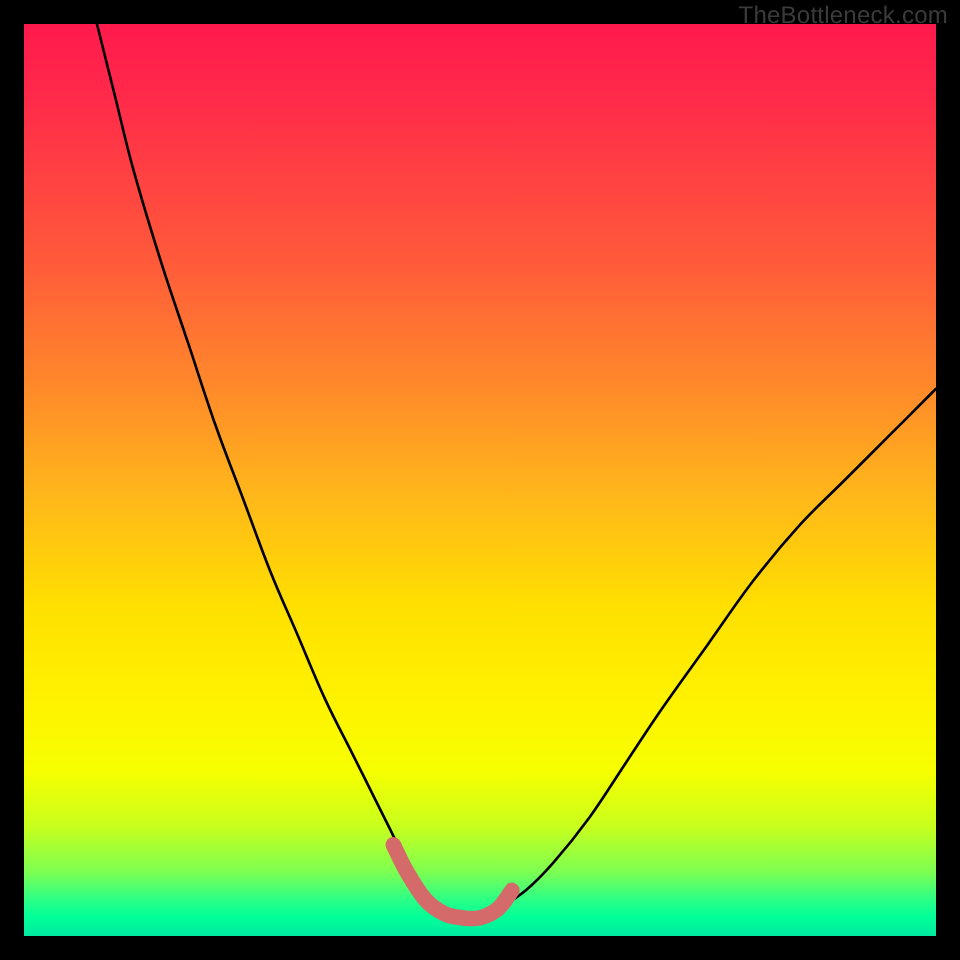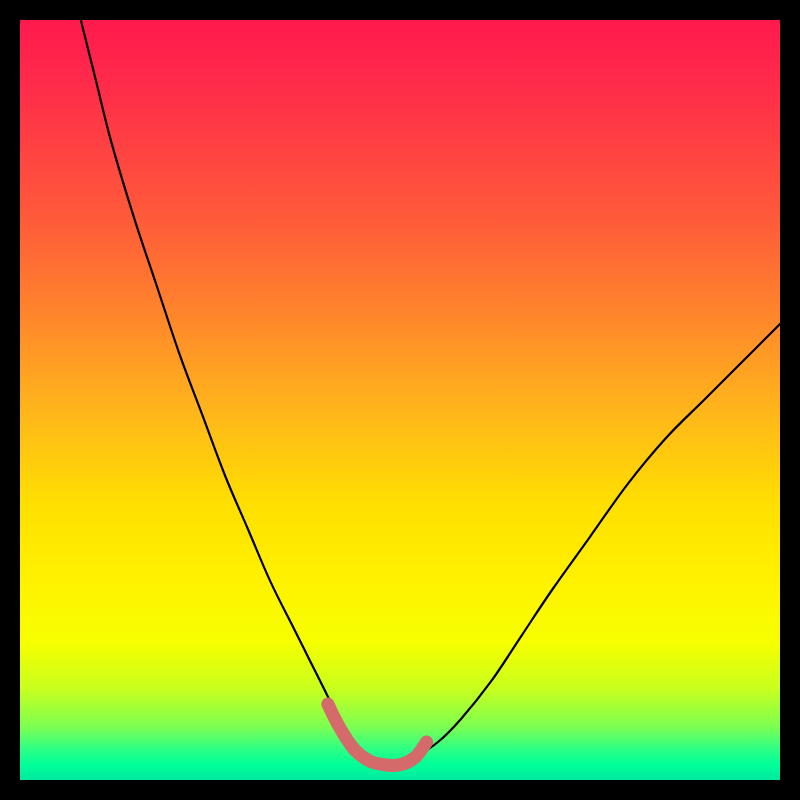--- a/index.html
+++ b/index.html
@@ -59,20 +59,21 @@
     top: 0;
     width: 760px;
     height: 760px;
     overflow: visible;
   }
 </style>
 </head>
 <body>
 
 <div class="frame">
+  <div class="watermark">TheBottleneck.com</div>
 
   <div class="plot">
     <svg class="curve" viewBox="0 0 760 760" preserveAspectRatio="none">
       <path id="curve-path" fill="none" stroke-width="2.2" stroke-linecap="round" stroke-linejoin="round" d="M 60.80 0.00 C 63.54 10.94, 70.53 38.91, 76.00 60.80 C 81.47 82.69, 84.36 96.98, 91.20 121.60 C 98.04 146.22, 105.79 171.61, 114.00 197.60 C 122.21 223.59, 128.59 241.38, 136.80 266.00 C 145.01 290.62, 151.39 311.14, 159.60 334.40 C 167.81 357.66, 174.19 373.31, 182.40 395.20 C 190.61 417.09, 196.99 435.48, 205.20 456.00 C 213.41 476.52, 219.79 490.05, 228.00 509.20 C 236.21 528.35, 242.59 544.62, 250.80 562.40 C 259.01 580.18, 266.76 594.32, 273.60 608.00 C 280.44 621.68, 283.33 627.46, 288.80 638.40 C 294.27 649.34, 298.53 657.86, 304.00 668.80 C 309.47 679.74, 313.73 689.62, 319.20 699.20 C 324.67 708.78, 328.93 715.16, 334.40 722.00 C 339.87 728.84, 344.13 733.10, 349.60 737.20 C 355.07 741.30, 359.33 743.43, 364.80 744.80 C 370.27 746.17, 374.53 746.17, 380.00 744.80 C 385.47 743.43, 388.36 741.30, 395.20 737.20 C 402.04 733.10, 409.79 728.84, 418.00 722.00 C 426.21 715.16, 431.22 710.14, 440.80 699.20 C 450.38 688.26, 460.26 676.25, 471.20 661.20 C 482.14 646.15, 490.66 632.02, 501.60 615.60 C 512.54 599.18, 519.69 587.78, 532.00 570.00 C 544.31 552.22, 556.32 535.95, 570.00 516.80 C 583.68 497.65, 594.32 481.38, 608.00 463.60 C 621.68 445.82, 632.32 433.05, 646.00 418.00 C 659.68 402.95, 670.32 393.68, 684.00 380.00 C 697.68 366.32, 708.32 355.68, 722.00 342.00 C 735.68 328.32, 753.16 310.84, 760.00 304.00" stroke="#000000"></path>
       <path id="highlight-path" fill="none" stroke-width="13" stroke-linecap="round" stroke-linejoin="round" d="M 307.80 684.00 C 309.85 688.10, 314.41 698.59, 319.20 706.80 C 323.99 715.01, 328.93 723.44, 334.40 729.60 C 339.87 735.76, 344.13 738.26, 349.60 741.00 C 355.07 743.74, 359.33 744.12, 364.80 744.80 C 370.27 745.48, 374.53 746.17, 380.00 744.80 C 385.47 743.43, 390.41 741.30, 395.20 737.20 C 399.99 733.10, 404.55 724.74, 406.60 722.00" stroke="#d46a6a"></path>
     </svg>
   </div>
 </div>
 
 </body></html>

